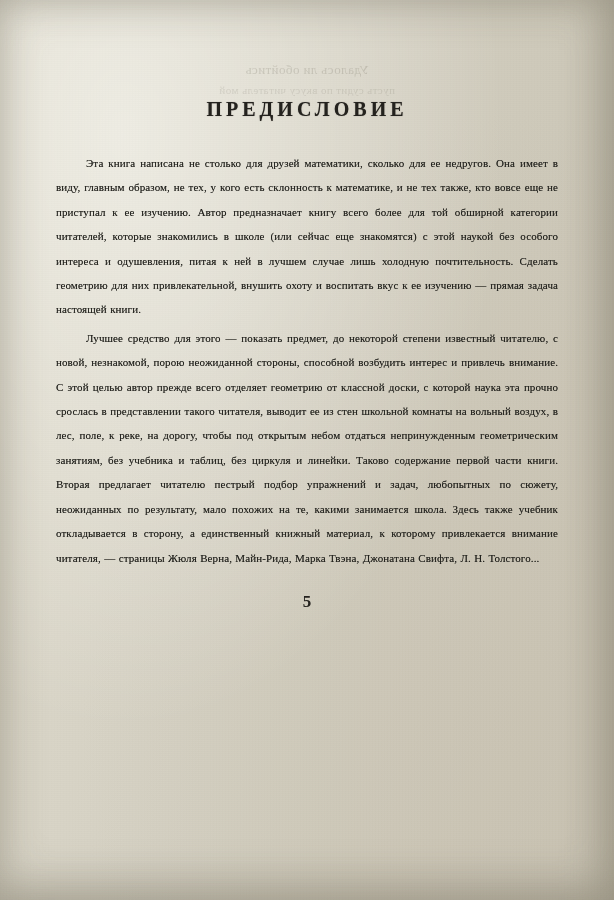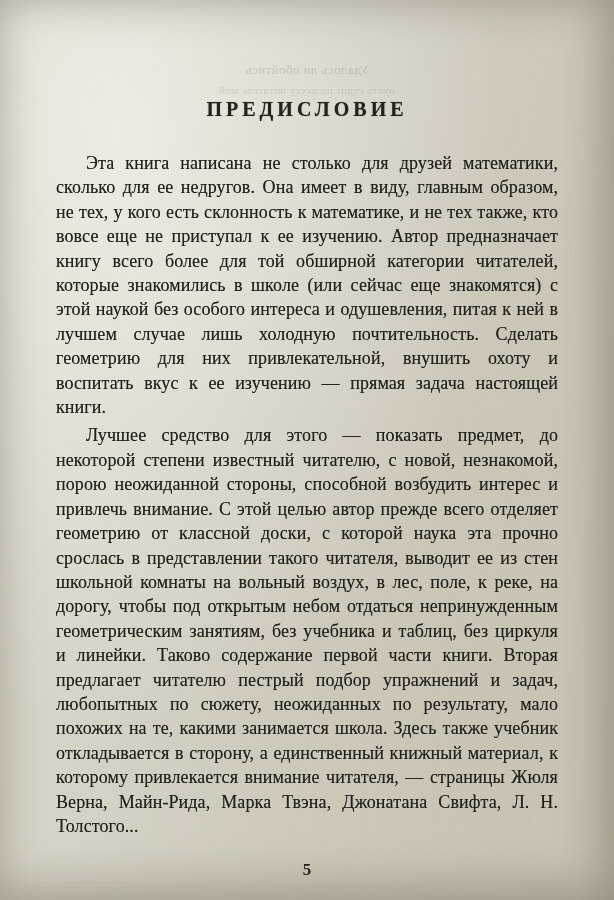--- a/index.html
+++ b/index.html
@@ -65,21 +65,21 @@
     font-size: 20px;
     letter-spacing: 4px;
     font-weight: bold;
     color: #23211d;
     margin: 8px 0 30px 0;
     font-family: "Liberation Serif", serif;
     text-shadow: 0 0 1px rgba(40,36,30,0.45);
   }
   p.body {
     margin: 0 0 4px 0;
-    font-size: 18px;
+    font-size: 11px;
     line-height: 24.4px;
     color: #20201c;
     text-align: justify;
     text-indent: 30px;
     letter-spacing: 0.1px;
     word-spacing: 0.5px;
     text-shadow: 0 0 0.6px rgba(35,32,26,0.55);
   }
   .folio {
     position: relative;

